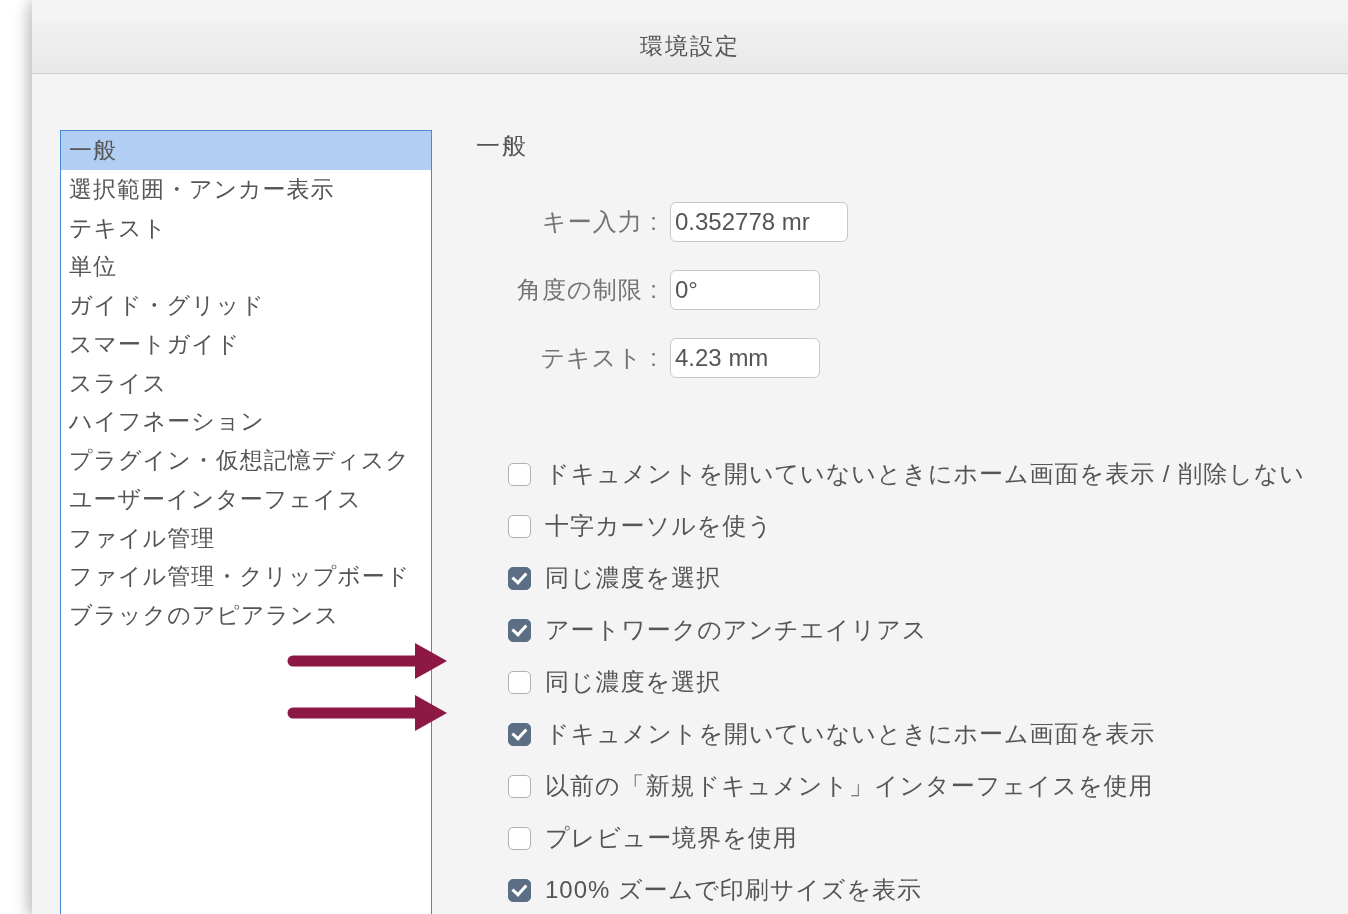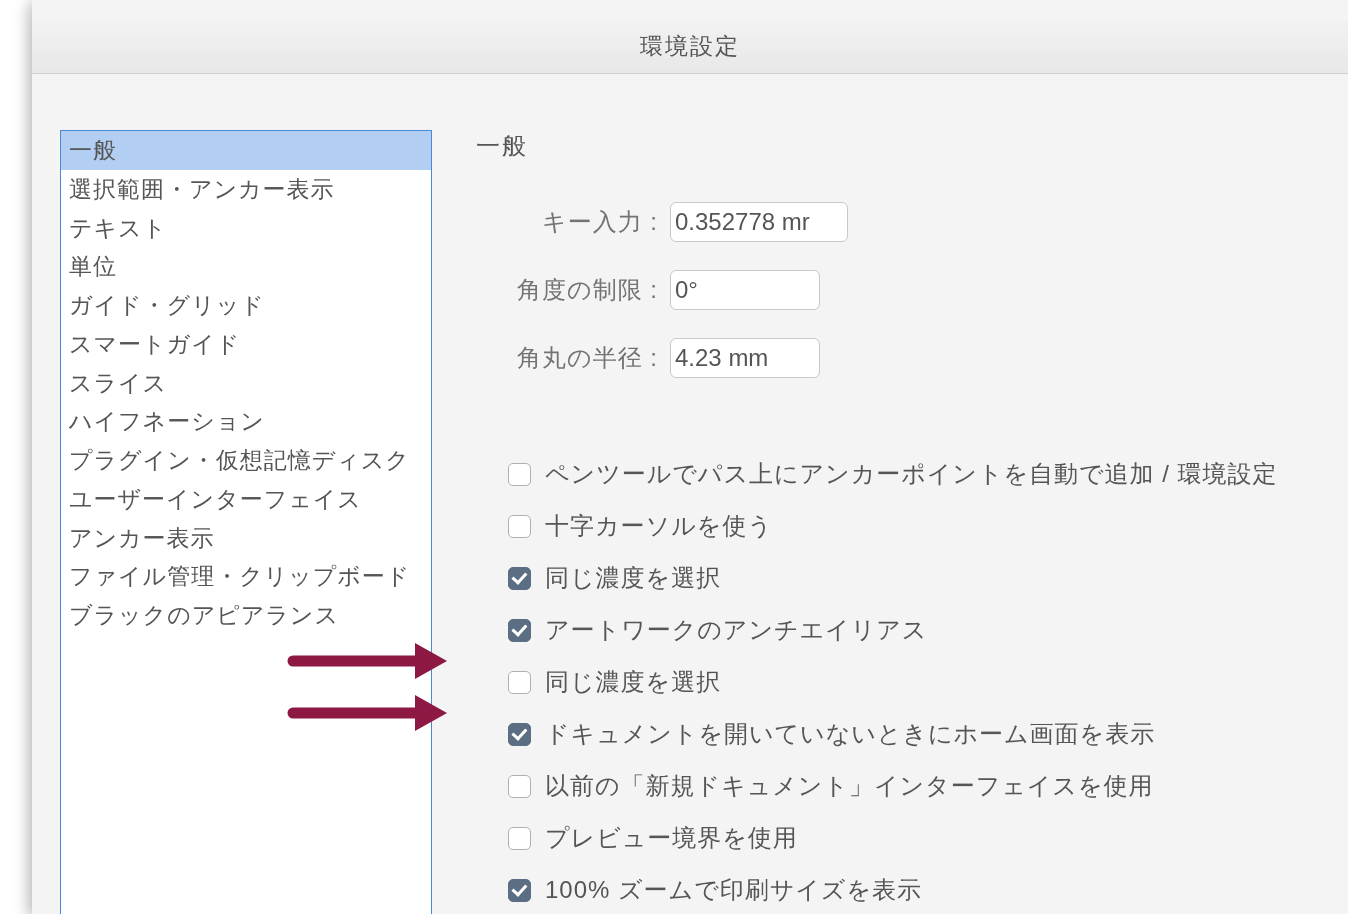--- a/index.html
+++ b/index.html
@@ -163,45 +163,45 @@
       <div class="sidebar-item selected">一般</div>
       <div class="sidebar-item">選択範囲・アンカー表示</div>
       <div class="sidebar-item">テキスト</div>
       <div class="sidebar-item">単位</div>
       <div class="sidebar-item">ガイド・グリッド</div>
       <div class="sidebar-item">スマートガイド</div>
       <div class="sidebar-item">スライス</div>
       <div class="sidebar-item">ハイフネーション</div>
       <div class="sidebar-item">プラグイン・仮想記憶ディスク</div>
       <div class="sidebar-item">ユーザーインターフェイス</div>
-      <div class="sidebar-item">アンカー表示</div>
+      <div class="sidebar-item">ファイル管理</div>
       <div class="sidebar-item">ファイル管理・クリップボード</div>
       <div class="sidebar-item">ブラックのアピアランス</div>
     </div>
 
     <div class="main">
       <div class="main-heading">一般</div>
 
       <div class="form-row">
         <div class="form-label">キー入力 :</div>
         <input class="form-input" value="0.352778 mr" style="">
       </div>
       <div class="form-row">
         <div class="form-label">角度の制限 :</div>
         <input class="form-input" style="width: 150px;" value="0°">
       </div>
       <div class="form-row">
-        <div class="form-label">角丸の半径 :</div>
+        <div class="form-label">テキスト :</div>
         <input class="form-input" style="width: 150px;" value="4.23 mm">
       </div>
 
       <div class="checks">
         <div class="check-row">
           <div class="checkbox unchecked"></div>
-          <div class="check-label">ペンツールでパス上にアンカーポイントを自動で追加 / 環境設定</div>
+          <div class="check-label">ドキュメントを開いていないときにホーム画面を表示 / 削除しない</div>
         </div>
         <div class="check-row">
           <div class="checkbox unchecked"></div>
           <div class="check-label">十字カーソルを使う</div>
         </div>
         <div class="check-row">
           <div class="checkbox checked"></div>
           <div class="check-label">同じ濃度を選択</div>
         </div>
         <div class="check-row">

